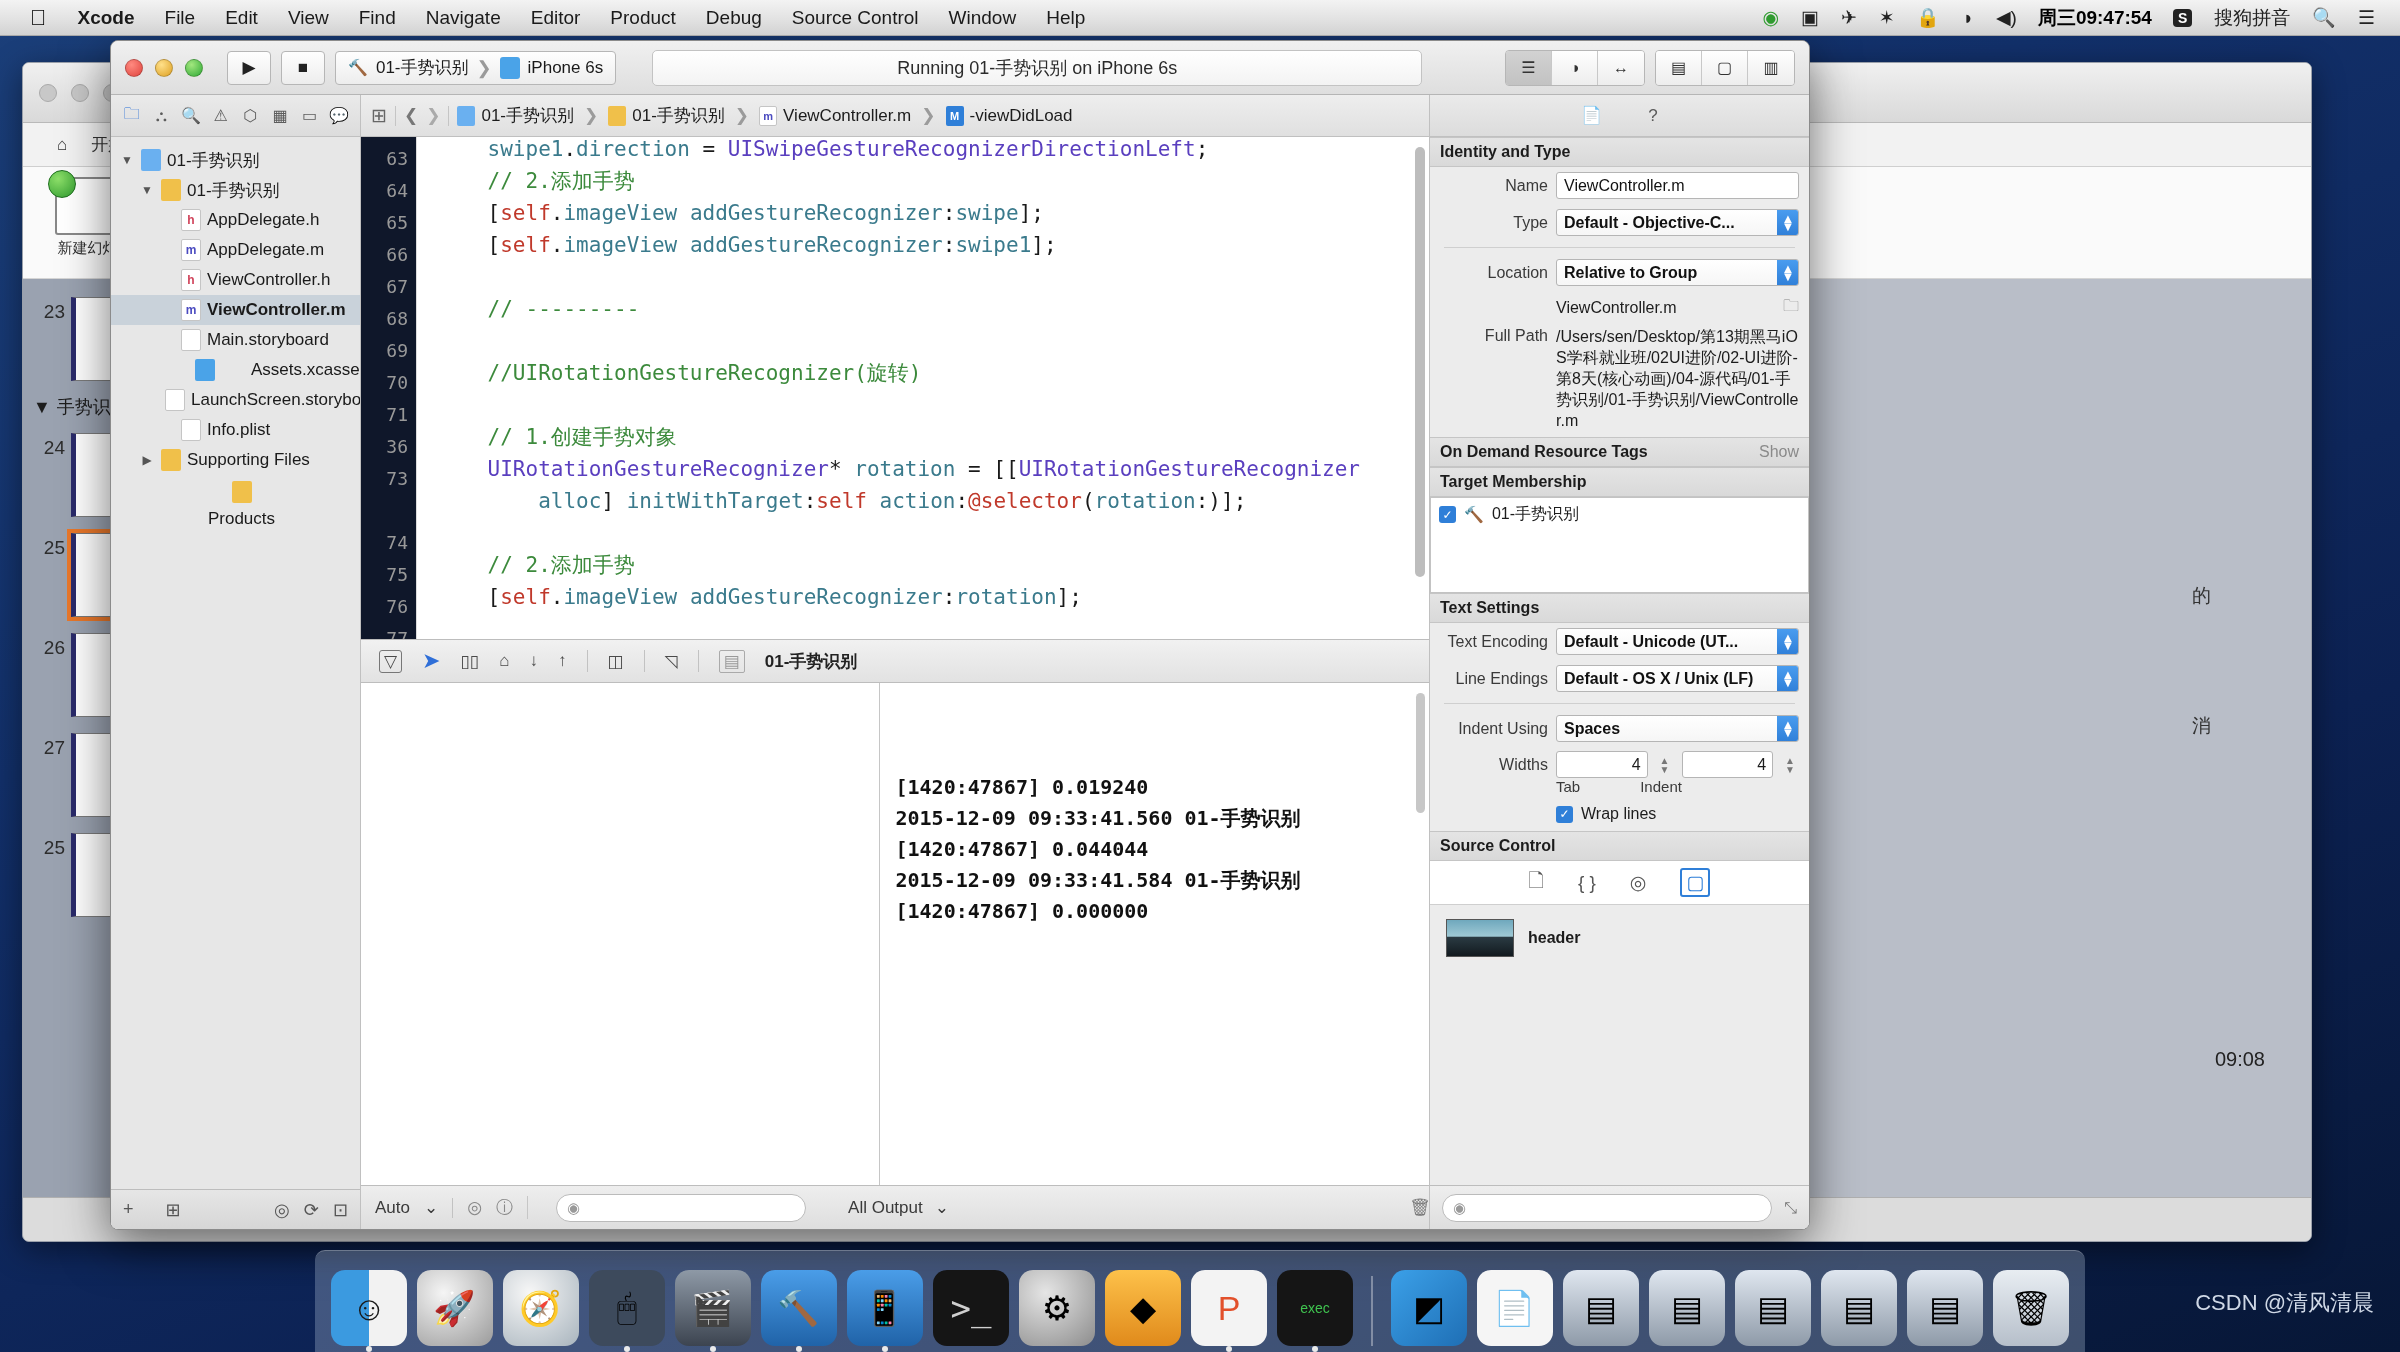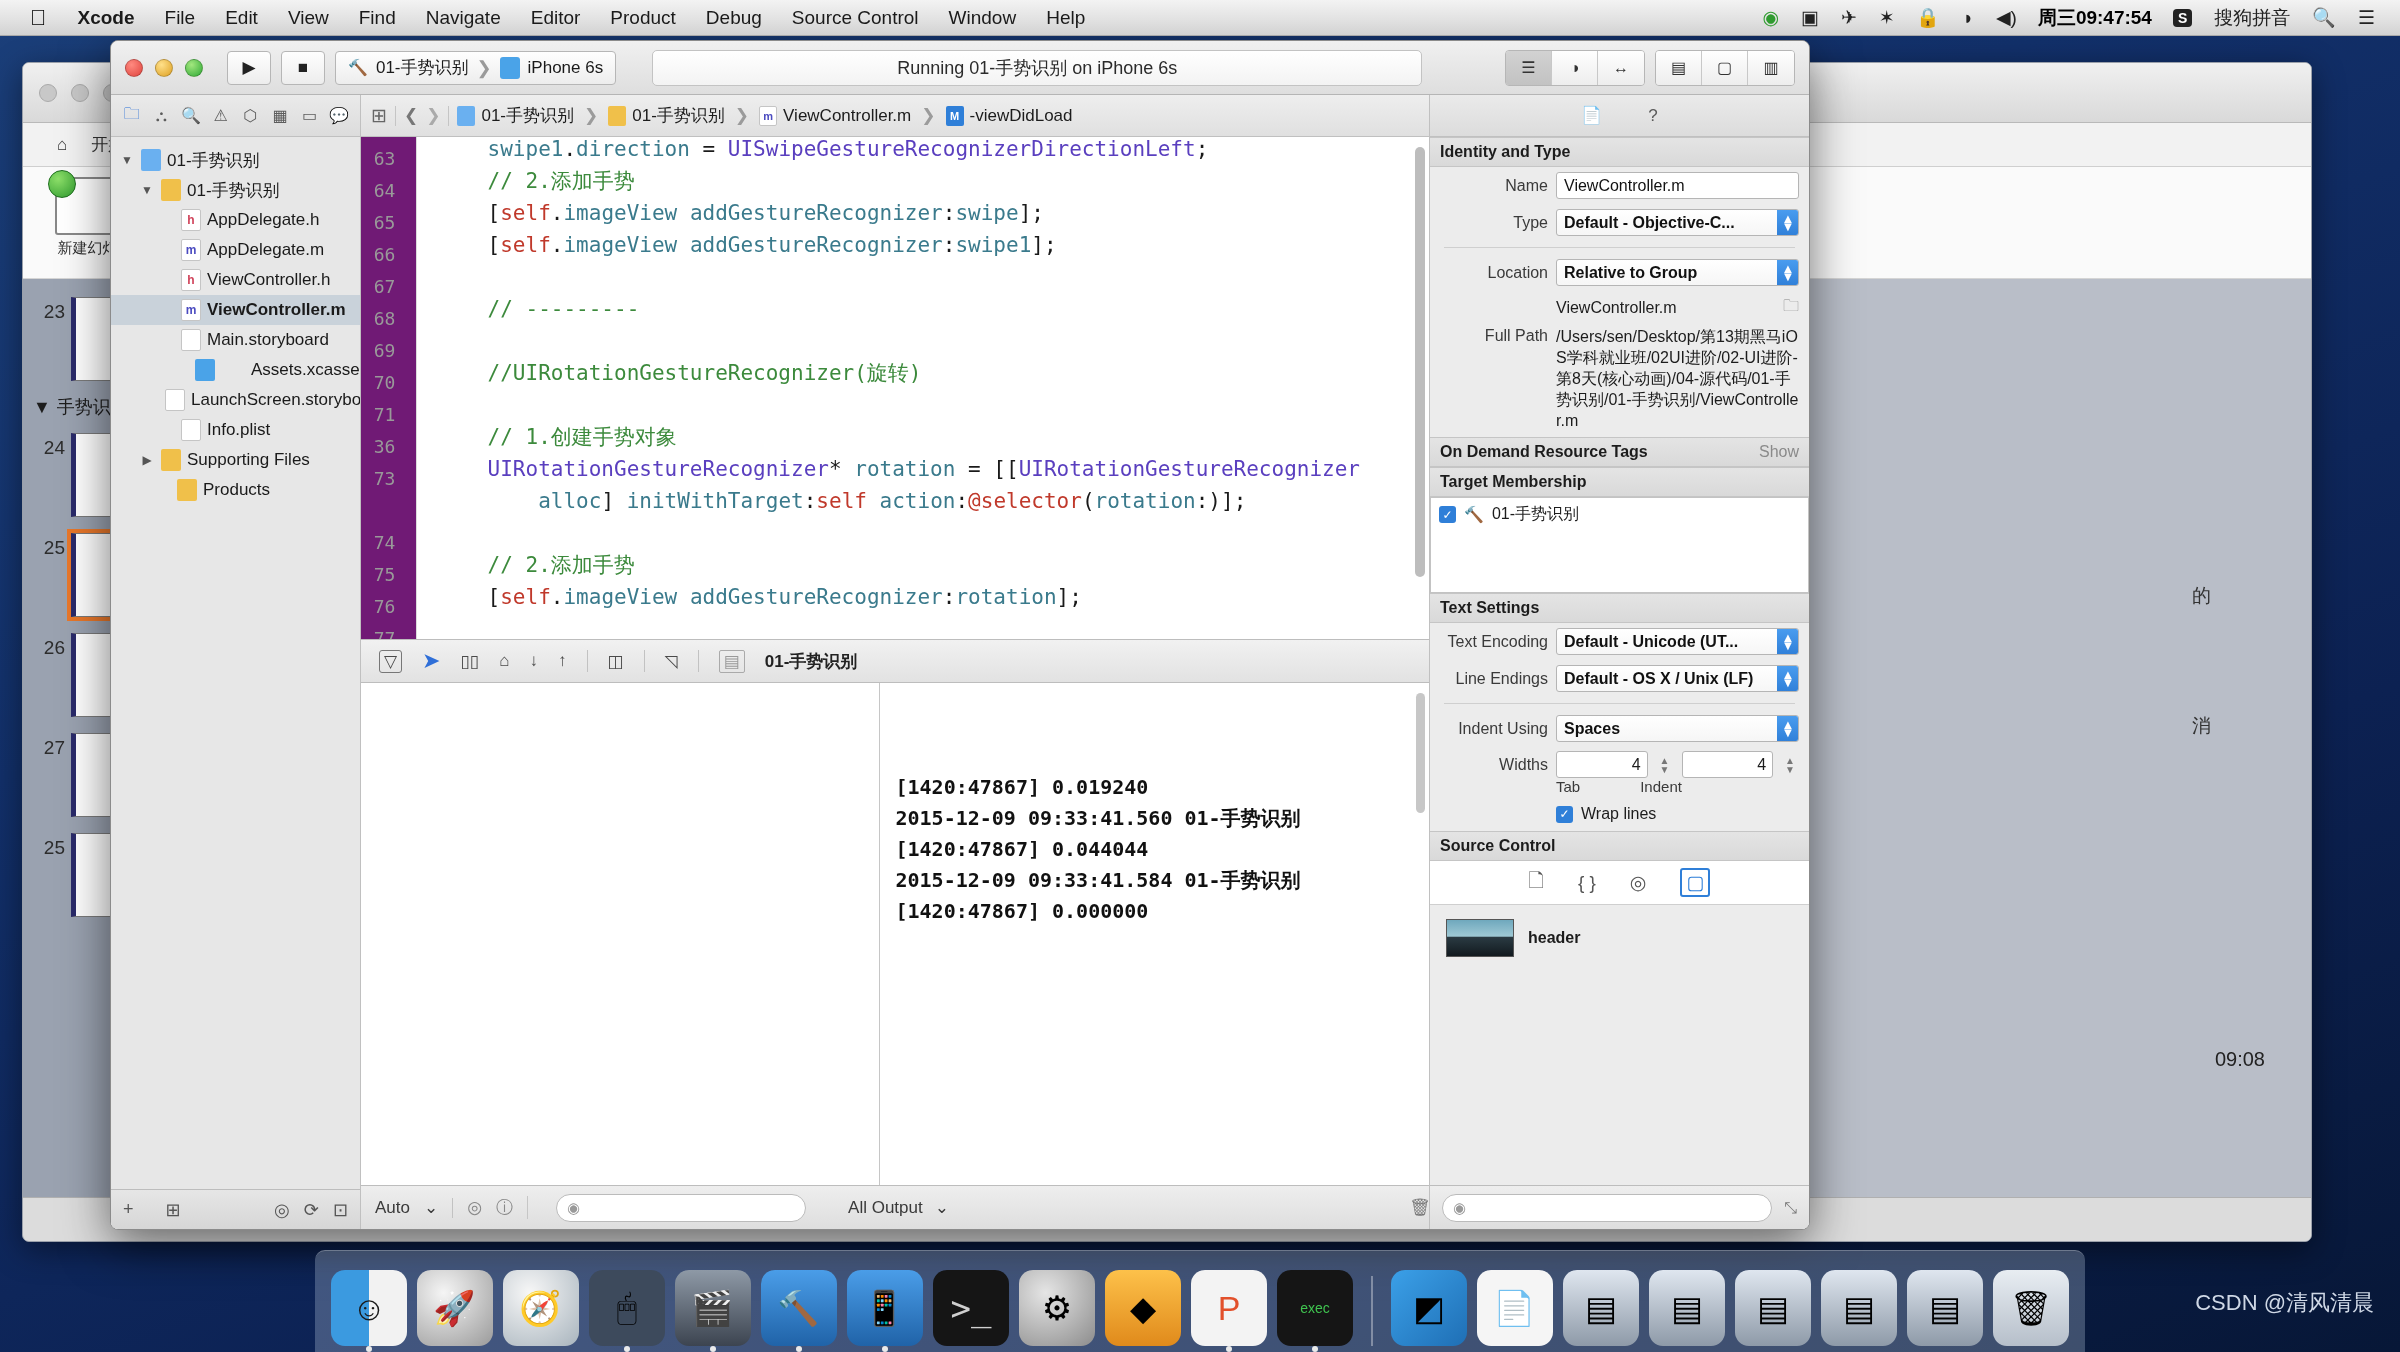--- a/index.html
+++ b/index.html
@@ -181,22 +181,22 @@
   .jb-chev { color: #9b9b9b; font-size: 17px; padding: 0 2px;}
   .jb-item { display: flex; align-items: center; gap: 6px; white-space: nowrap; }
   .jb-ico { width: 18px; height: 20px; border-radius: 2px; display: inline-flex; align-items:center; justify-content:center; font-size:11px; font-weight:bold; color:#fff; }
 
   .editor {
     flex: 1; position: relative; overflow: hidden; background: #fff;
     font-family: "DejaVu Sans Mono", monospace; font-size: 21px; line-height: 32px;
   }
   .gutter {
     position: absolute; left: 0; top: 0; bottom: 0; width: 56px;
-    background: #701a75; border-right: 1px solid #dcdcdc;
-    text-align: center; color: #999; font-size: 18px; padding-top: 6px; padding-right: 8px;
+    background: #0f172a; border-right: 1px solid #dcdcdc;
+    text-align: right; color: #999; font-size: 18px; padding-top: 6px; padding-right: 8px;
   }
   .gutter div { height: 32px; line-height: 32px; }
   .code {
     position: absolute; left: 56px; right: 20px; top: 0; bottom: 0;
     padding-top: 6px; padding-left: 20px; white-space: pre; color: #1a1a1a;
     overflow: hidden;
   }
   .code div { height: 32px; line-height: 32px; }
   .cm { color: #3c8a3c; }
   .ty { color: #5a3fbf; }
@@ -476,21 +476,21 @@
             <div class="tr" style="padding-left: 48px;">
               <span class="tw"></span>
               <span class="fico pl"></span>
               <span>Info.plist</span>
             </div>
             <div class="tr" style="padding-left: 28px;">
               <span class="tw">▶</span>
               <span class="fico folder"></span>
               <span>Supporting Files</span>
             </div>
-            <div class="tr" style="padding-left: 44px;">
+            <div class="tr" style="padding-left: 12px; flex-direction: column;">
               <span class="tw"></span>
               <span class="fico folder"></span>
               <span>Products</span>
             </div>
           </div>
         <div class="nav-footer">
           <span>+</span>
           <span style="margin-left:18px">⊞</span>
           <span style="margin-left:auto">◎</span>
           <span>⟳</span>

